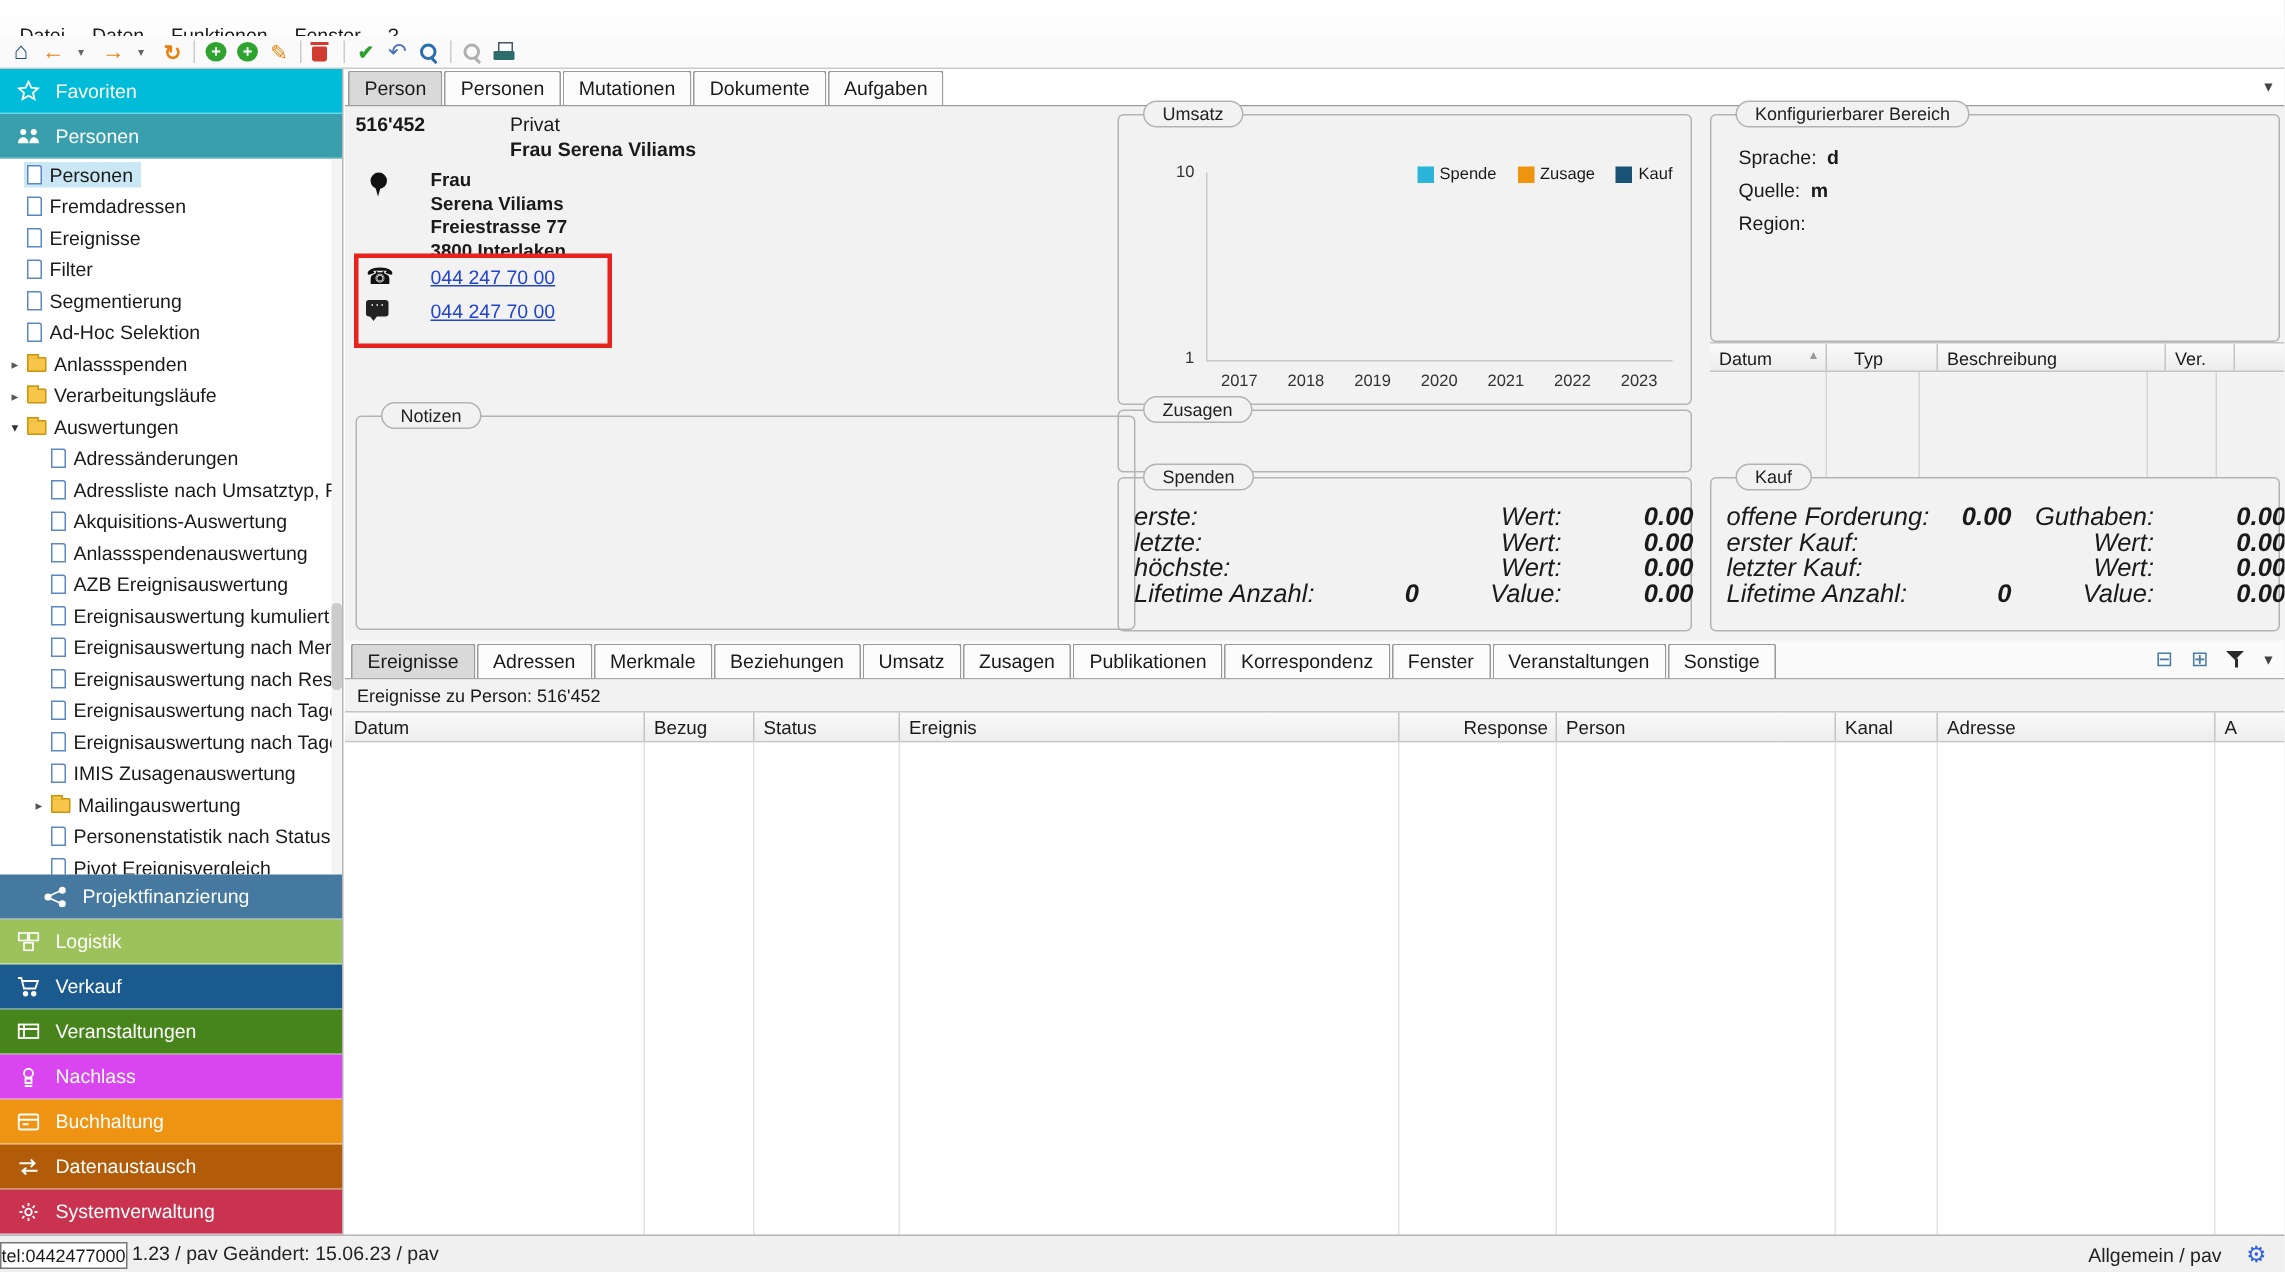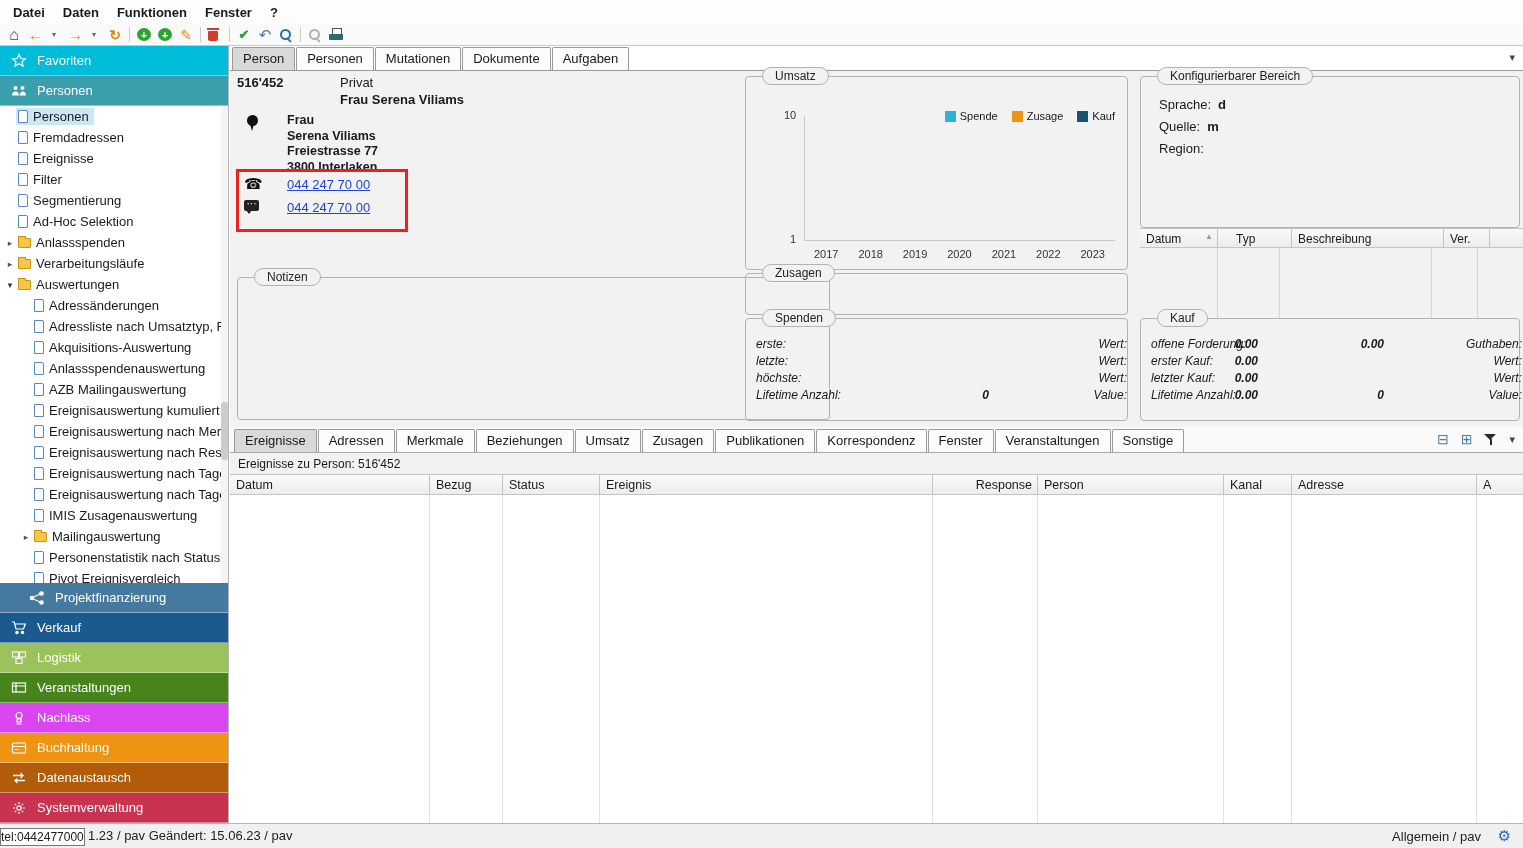--- a/index.html
+++ b/index.html
@@ -1,20 +1,20 @@
 <!DOCTYPE html>
 <html><head>
 <meta charset="utf-8">
 <style>
   * { box-sizing: border-box; margin: 0; padding: 0; }
   body { font-family: "Liberation Sans", sans-serif; background: #ddd; }
   .app { position: relative; width: 1523px; height: 848px; background: #fff; overflow: hidden; font-size: 13px; color: #1a1a1a; }
 
   
-  .menubar { position: absolute; left: 0; top: 0; right: 0; height: 24px; background: #fdfdfd; display: flex; align-items: center; padding-left: 4px; font-weight: bold; }
+  .menubar { position: absolute; left: 0; top: 11px; right: 0; height: 24px; background: #fdfdfd; display: flex; align-items: center; padding-left: 4px; }
   .menu-item { padding: 3px 9px; cursor: default; }
 
   
   .toolbar { position: absolute; left: 0; top: 24px; right: 0; height: 22px; background: #fafafa; border-bottom: 1px solid #c9c9c9; display: flex; align-items: center; gap: 7px; padding: 0 7px; }
   .tsep { width: 1px; height: 15px; background: #ccc; }
   .tb { display: inline-flex; align-items: center; justify-content: center; min-width: 14px; height: 18px; font-size: 14px; line-height: 18px; }
   .i-home { color: #1b4e79; font-size: 16px; font-weight: bold; }
   .i-back, .i-fwd { color: #e8820c; font-weight: bold; font-size: 15px; }
   .i-caret { color: #666; font-size: 8px; margin-left: -3px; }
   .i-refresh { color: #e8820c; font-weight: bold; font-size: 14px; }
@@ -80,21 +80,21 @@
   .i-sms { position: absolute; left: 14px; top: 129px; width: 15px; height: 11px; background: #222; border-radius: 2px; color: #fff; font-size: 10px; line-height: 8px; text-align: center; }
   .i-sms::before { content: "···"; letter-spacing: 0; }
   .i-sms::after { content: ""; position: absolute; left: 2px; bottom: -3px; border-left: 3px solid transparent; border-right: 3px solid transparent; border-top: 4px solid #222; }
   .plink { position: absolute; left: 57px; font-size: 13px; color: #2244cc; text-decoration: underline; cursor: pointer; }
   .plink.r1 { top: 106px; }
   .plink.r2 { top: 129px; }
   .annotation-box { position: absolute; left: 6px; top: 98px; width: 172px; height: 63px; border: 3px solid #e8231d; pointer-events: none; }
 
   .fs { position: absolute; border: 1px solid #b3b3b3; border-radius: 4px; }
   .legend { position: absolute; top: -10px; left: 16px; background: #f2f2f2; border: 1px solid #b3b3b3; border-radius: 9px; padding: 1px 12px; font-size: 12px; color: #222; white-space: nowrap; }
-  .fs-notizen { left: 7px;   top: 206px; width: 593px; height: 143px; padding-left: 48px; }
+  .fs-notizen { left: 7px;   top: 206px; width: 520px; height: 143px; padding-left: 48px; }
   .fs-umsatz  { left: 515px; top: 5px;   width: 383px; height: 194px; }
   .fs-zusagen { left: 515px; top: 202px; width: 383px; height: 42px; }
   .fs-spenden { left: 515px; top: 247px; width: 383px; height: 103px; }
   .fs-konfig  { left: 910px; top: 5px;   width: 380px; height: 152px; }
   .fs-kauf    { left: 910px; top: 247px; width: 380px; height: 103px; }
 
   
   .cleg { position: absolute; top: 17px; right: 12px; display: flex; gap: 14px; font-size: 11px; align-items: center; margin-top: 16px; }
   .clegitem { display: inline-flex; align-items: center; gap: 4px; }
   .sw { width: 11px; height: 11px; display: inline-block; }
@@ -122,21 +122,21 @@
   .kbody { display: flex; height: 70px; }
   .kbody .kc { border-right: 1px solid #d5d5d5; }
   .kbody .kc:nth-of-type(1) { width: 78px; }
   .kbody .kc:nth-of-type(2) { width: 62px; }
   .kbody .kc:nth-of-type(3) { width: 152px; }
   .kbody .kc:nth-of-type(4) { width: 46px; }
   .kbody .kc:nth-of-type(5) { flex: 1; border-right: none; }
 
   
   .frows { padding: 16px 0 0 10px; }
-  .frow { display: grid; grid-template-columns: 140px 50px 95px 88px; height: 17px; align-items: center; font-size: 12px; font-style: italic; gap: 43px; }
+  .frow { display: grid; grid-template-columns: 140px 50px 95px 88px; height: 17px; align-items: center; font-size: 17px; font-style: italic; }
   .frow .c2, .frow .c4 { text-align: right; font-weight: bold; }
   .frow .c3 { text-align: right; }
 
   
   .bottomtabs { position: absolute; left: 0; top: 381px; right: 0; height: 26px; background: #fafafa; border-bottom: 1px solid #aaa; display: flex; align-items: flex-end; padding-left: 4px; }
   .bt-icons { position: absolute; right: 8px; top: 5px; display: flex; gap: 12px; align-items: center; }
   .bticon { color: #4a7da3; font-size: 14px; line-height: 14px; cursor: pointer; }
   .i-funnel { position: relative; width: 13px; height: 13px; cursor: pointer; }
   .i-funnel::before { content: ""; position: absolute; top: 1px; left: 0; border-left: 6.5px solid transparent; border-right: 6.5px solid transparent; border-top: 6px solid #2b2b2b; }
   .i-funnel::after { content: ""; position: absolute; top: 6px; left: 5.5px; width: 2px; height: 6px; background: #2b2b2b; }
@@ -316,21 +316,21 @@
           <span class="tarrow"></span>
           <span class="node">
             <span class="ticon"></span>
             <span class="tlabel">Anlassspendenauswertung</span>
           </span>
         </div>
         <div class="titem doc lvl2">
           <span class="tarrow"></span>
           <span class="node">
             <span class="ticon"></span>
-            <span class="tlabel">AZB Mailingauswertung</span>
+            <span class="tlabel">AZB Ereignisauswertung</span>
           </span>
         </div>
         <div class="titem doc lvl2">
           <span class="tarrow"></span>
           <span class="node">
             <span class="ticon"></span>
             <span class="tlabel">Ereignisauswertung kumuliert n</span>
           </span>
         </div>
         <div class="titem doc lvl2">
@@ -398,39 +398,39 @@
               <g stroke="#fff" stroke-width="1.1" fill="#fff">
                 <circle cx="3" cy="8" r="1.8"></circle>
                 <circle cx="12.5" cy="3.5" r="1.8"></circle>
                 <circle cx="12.5" cy="12.5" r="1.8"></circle>
                 <path d="M4.5 7l6.5-3M4.5 9l6.5 3" fill="none"></path>
               </g>
             </svg>
           </span>
         <span class="slabel">Projektfinanzierung</span>
       </div>
+      <div class="sec s4">
+        <span class="sicon">
+            <svg width="16" height="16" viewBox="0 0 16 16" fill="none" stroke="#fff" stroke-width="1.1">
+              <rect x="1.5" y="2" width="6" height="5"></rect>
+              <rect x="8.5" y="2" width="6" height="5"></rect>
+              <rect x="5" y="8.5" width="6" height="5"></rect>
+            </svg>
+          </span>
+        <span class="slabel">Logistik</span>
+      </div>
       <div class="sec s3">
         <span class="sicon">
             <svg width="16" height="16" viewBox="0 0 16 16" fill="none" stroke="#fff" stroke-width="1.2">
               <path d="M1 2h2.2l1.8 7h7.5l1.8-5H4"></path>
               <circle cx="6" cy="12.5" r="1.2" fill="#fff"></circle>
               <circle cx="11.5" cy="12.5" r="1.2" fill="#fff"></circle>
             </svg>
           </span>
         <span class="slabel">Verkauf</span>
-      </div>
-      <div class="sec s4">
-        <span class="sicon">
-            <svg width="16" height="16" viewBox="0 0 16 16" fill="none" stroke="#fff" stroke-width="1.1">
-              <rect x="1.5" y="2" width="6" height="5"></rect>
-              <rect x="8.5" y="2" width="6" height="5"></rect>
-              <rect x="5" y="8.5" width="6" height="5"></rect>
-            </svg>
-          </span>
-        <span class="slabel">Logistik</span>
       </div>
       <div class="sec s5">
         <span class="sicon">
             <svg width="16" height="16" viewBox="0 0 16 16" fill="none" stroke="#fff" stroke-width="1.2">
               <rect x="1.5" y="3" width="13" height="9"></rect>
               <path d="M1.5 6h13M5 3v9"></path>
             </svg>
           </span>
         <span class="slabel">Veranstaltungen</span>
       </div>

